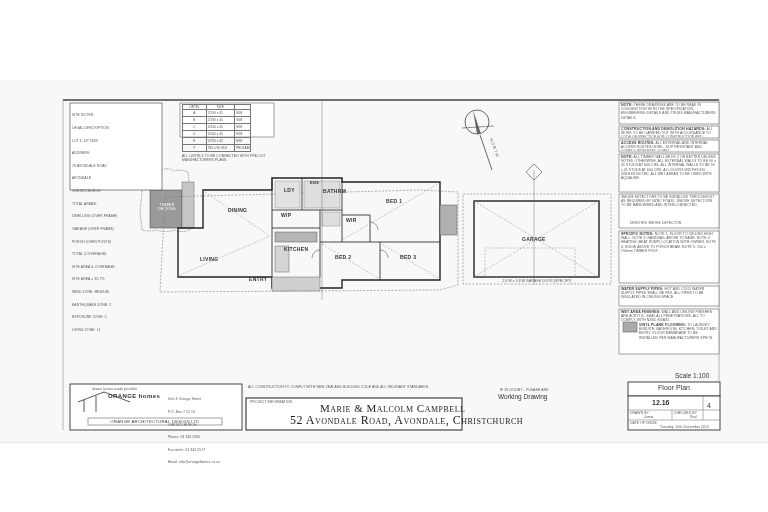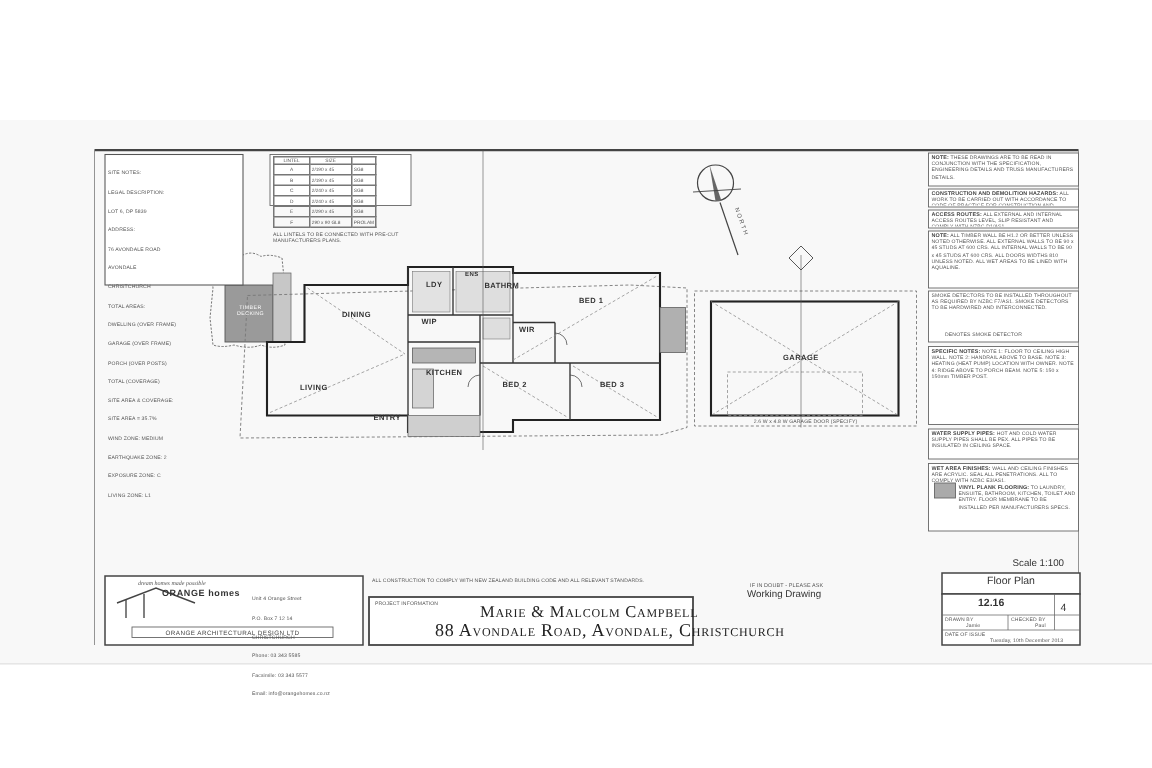--- a/index.html
+++ b/index.html
@@ -225,21 +225,21 @@
   <div>Phone: 03 343 5585</div>
   <div>Facsimile: 03 343 5577</div>
   <div>Email: info@orangehomes.co.nz</div>
 </div>
 <div style="position:absolute;left:88px;top:419px;width:134px;text-align:center;font-size:4.2px;color:#444;letter-spacing:0.3px">ORANGE ARCHITECTURAL DESIGN LTD</div>
 
 <div class="tiny" style="position:absolute;left:248px;top:385px;width:212px;">ALL CONSTRUCTION TO COMPLY WITH NEW ZEALAND BUILDING CODE AND ALL RELEVANT STANDARDS.</div>
 
 <div class="tiny" style="position:absolute;left:250px;top:400px;">PROJECT INFORMATION</div>
 <div class="owner">Marie &amp; Malcolm Campbell</div>
-<div class="address">88 Avondale Road, Avondale, Christchurch</div>
+<div class="address">52 Avondale Road, Avondale, Christchurch</div>
 
 <div class="tiny" style="position:absolute;left:500px;top:388px;font-size:3.6px">IF IN DOUBT - PLEASE ASK</div>
 <div style="position:absolute;left:498px;top:393px;font-size:6.5px;color:#333">Working Drawing</div>
 
 <div style="position:absolute;left:675px;top:372px;font-size:6.5px;color:#333">Scale 1:100</div>
 <div style="position:absolute;left:628px;top:384px;width:92px;text-align:center;font-size:7px;color:#333">Floor Plan</div>
 <div style="position:absolute;left:652px;top:399px;font-size:7px;color:#333;font-weight:bold">12.16</div>
 <div style="position:absolute;left:707px;top:402px;font-size:7px;color:#333">4</div>
 <div class="tiny" style="position:absolute;left:630px;top:411px;">DRAWN BY</div>
 <div class="tiny" style="position:absolute;left:644px;top:415px;">Jamie</div>

